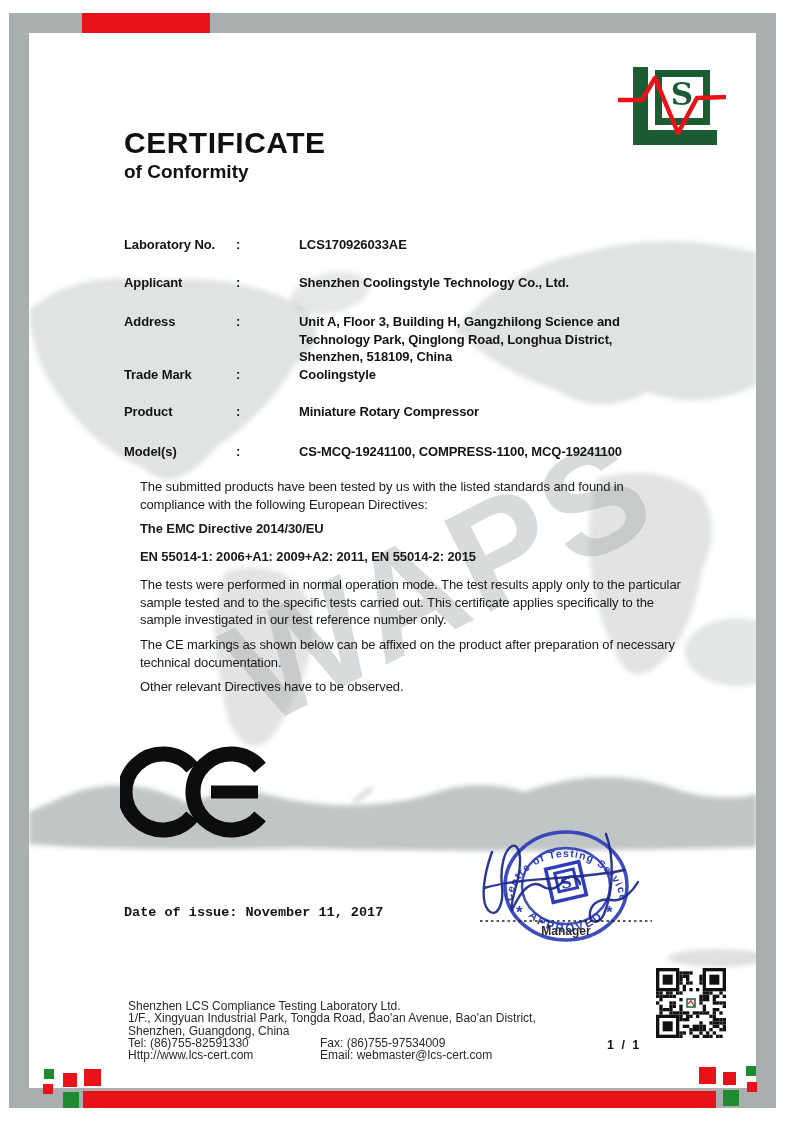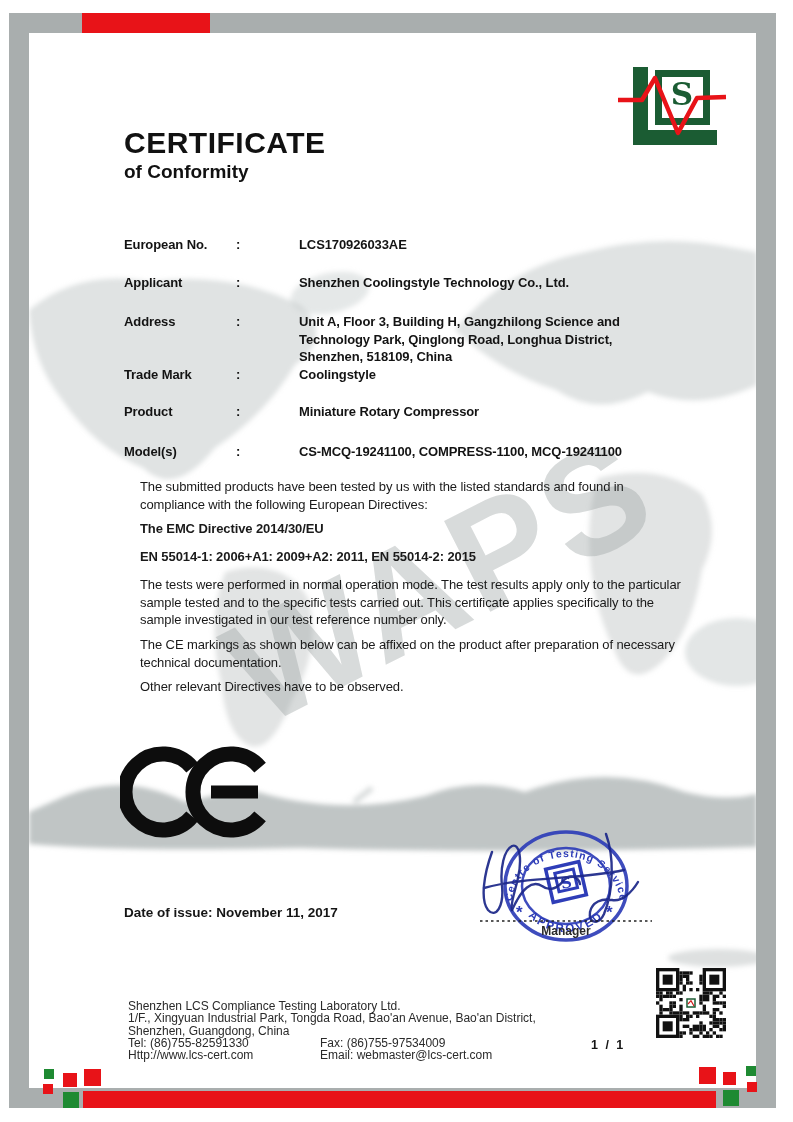--- a/index.html
+++ b/index.html
@@ -36,29 +36,29 @@
          font-size:13px;font-weight:bold;line-height:17.5px;letter-spacing:-.1px;
          color:#131313;z-index:3;}
   .field .val{max-width:425px;margin-left:36px;}
 
   
   .para{left:140px;width:545px;font-size:13px;line-height:17.6px;color:#1a1a1a;
         letter-spacing:-.1px;z-index:3;}
   .bold{font-weight:bold;}
 
   #ce-svg{left:120px;top:745px;z-index:3;}
-  .date-line{left:124px;top:905px;font-size:13.5px;font-weight:bold;z-index:3;}
+  .date-line{left:124px;top:905px;font-size:13.5px;font-weight:bold;z-index:3;font-family:Liberation Mono, monospace;}
 
   #stamp-svg{left:478px;top:822px;z-index:4;}
 
   
   .footer{left:128px;top:1000px;font-size:12px;line-height:12.3px;color:#2a2a2a;z-index:6;}
   .footer .cols{display:grid;grid-template-columns:159px auto;gap:33px;}
   #qr-svg{left:656px;top:968px;z-index:6;}
-  .page-num{left:591px;top:1038px;font-size:12.5px;font-weight:bold;letter-spacing:2px;z-index:6;}
+  .page-num{left:607px;top:1038px;font-size:12.5px;font-weight:bold;letter-spacing:2px;z-index:6;}
 </style>
 </head>
 <body>
 
 <svg id="map" class="abs" width="793" height="1122" viewBox="0 0 793 1122">
   <defs>
     <clipPath id="inner">
         <rect x="29" y="32" width="728" height="1057"></rect>
       </clipPath>
     <filter id="soft" x="-20%" y="-20%" width="140%" height="140%">
@@ -101,21 +101,21 @@
 
 <svg id="lcs-logo" class="abs" width="112" height="90" viewBox="0 0 112 90">
   <rect x="17" y="7" width="15" height="78" fill="#1b5c33"></rect>
   <rect x="17" y="70" width="84" height="15" fill="#1b5c33"></rect>
   <rect x="42.5" y="13.5" width="48" height="48" fill="none" stroke="#1b5c33" stroke-width="7"></rect>
   <text x="66" y="45" text-anchor="middle" font-family="DejaVu Serif, serif" font-size="31" font-weight="bold" fill="#1b5c33">S</text>
   <polyline points="2,40 26,40 39,18 62,73 81,38 110,37" fill="none" stroke="#e81318" stroke-width="4.5" stroke-linejoin="round"></polyline>
 </svg>
 
 <div class="abs field" style="top:236px">
-  <span>European No.</span>
+  <span>Laboratory No.</span>
   <span>:</span>
   <span class="val">LCS170926033AE</span>
 </div>
 <div class="abs field" style="top:274px">
   <span>Applicant</span>
   <span>:</span>
   <span class="val">Shenzhen Coolingstyle Technology Co., Ltd.</span>
 </div>
 <div class="abs field" style="top:313px">
   <span>Address</span>

